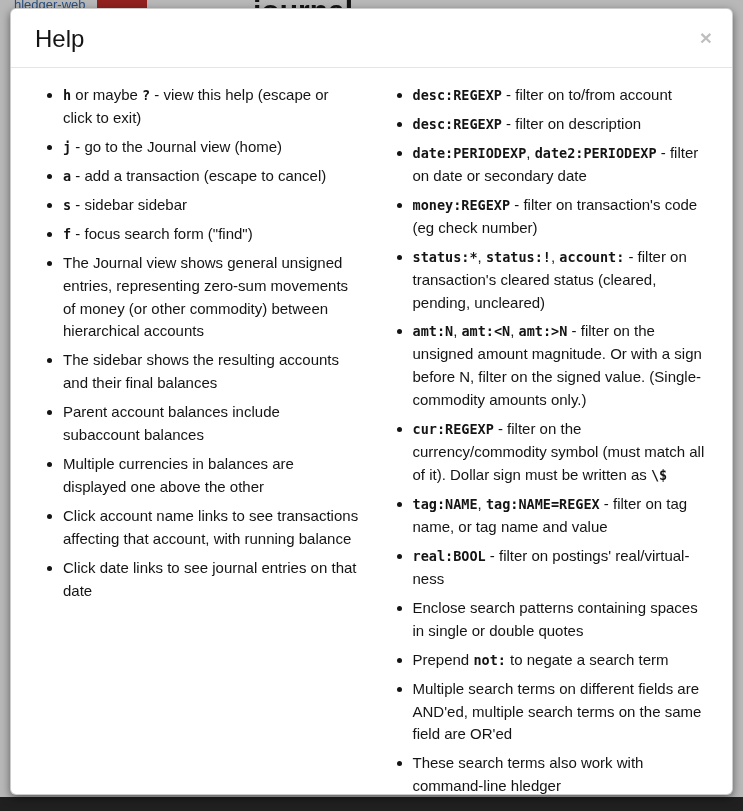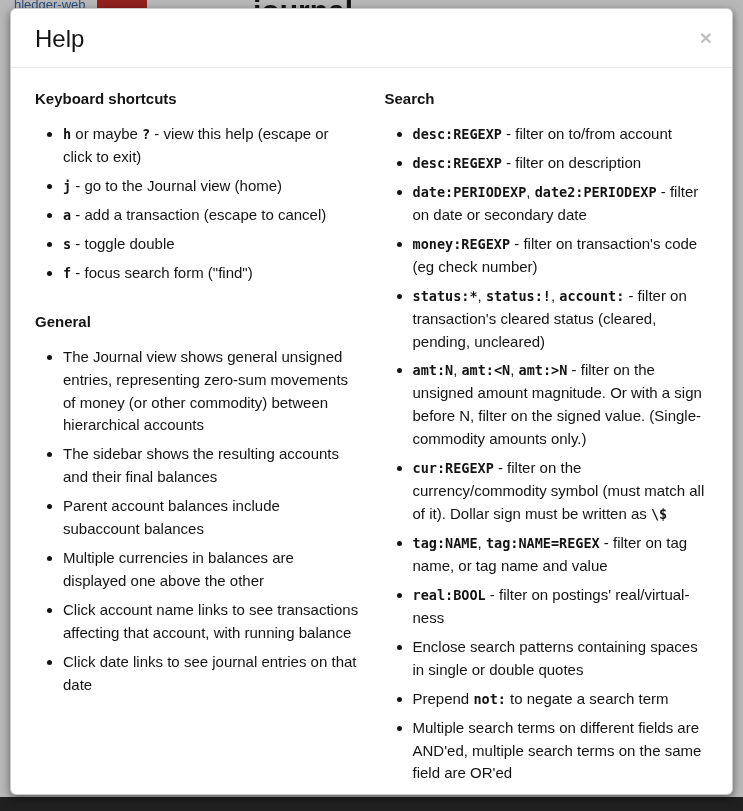--- a/index.html
+++ b/index.html
@@ -61,40 +61,37 @@
 
 <div class="backdrop"></div>
 
 <div class="modal">
   <div class="modal-header">
     <button class="close-btn">×</button>
     <h2 class="modal-title">Help</h2>
   </div>
   <div class="modal-body">
     <div class="col">
-      <h4 class="section-heading">Keyboard shortcuts</h4>
       <ul class="help-list">
           <li><code>h</code><span> or maybe </span><code>?</code><span> - view this help (escape or click to exit)</span></li>
           <li><code>j</code><span> - go to the Journal view (home)</span></li>
           <li><code>a</code><span> - add a transaction (escape to cancel)</span></li>
-          <li><code>s</code><span> - toggle double</span></li>
+          <li><code>s</code><span> - sidebar sidebar</span></li>
           <li><code>f</code><span> - focus search form ("find")</span></li>
         </ul>
-      <h4 class="section-heading">General</h4>
       <ul class="help-list">
           <li><span>The Journal view shows general unsigned entries, representing zero-sum movements of money (or other commodity) between hierarchical accounts</span></li>
           <li><span>The sidebar shows the resulting accounts and their final balances</span></li>
           <li><span>Parent account balances include subaccount balances</span></li>
           <li><span>Multiple currencies in balances are displayed one above the other</span></li>
           <li><span>Click account name links to see transactions affecting that account, with running balance</span></li>
           <li><span>Click date links to see journal entries on that date</span></li>
         </ul>
     </div>
     <div class="col">
-      <h4 class="section-heading">Search</h4>
       <ul class="help-list">
           <li><code>desc:REGEXP</code><span> - filter on to/from account</span></li>
           <li><code>desc:REGEXP</code><span> - filter on description</span></li>
           <li><code>date:PERIODEXP</code><span>, </span><code>date2:PERIODEXP</code><span> - filter on date or secondary date</span></li>
           <li><code>money:REGEXP</code><span> - filter on transaction's code (eg check number)</span></li>
           <li><code>status:*</code><span>, </span><code>status:!</code><span>, </span><code>account:</code><span> - filter on transaction's cleared status (cleared, pending, uncleared)</span></li>
           <li><code>amt:N</code><span>, </span><code>amt:&lt;N</code><span>, </span><code>amt:&gt;N</code><span> - filter on the unsigned amount magnitude. Or with a sign before N, filter on the signed value. (Single-commodity amounts only.)</span></li>
           <li><code>cur:REGEXP</code><span> - filter on the currency/commodity symbol (must match all of it). Dollar sign must be written as </span><code>\$</code></li>
           <li><code>tag:NAME</code><span>, </span><code>tag:NAME=REGEX</code><span> - filter on tag name, or tag name and value</span></li>
           <li><code>real:BOOL</code><span> - filter on postings' real/virtual-ness</span></li>

